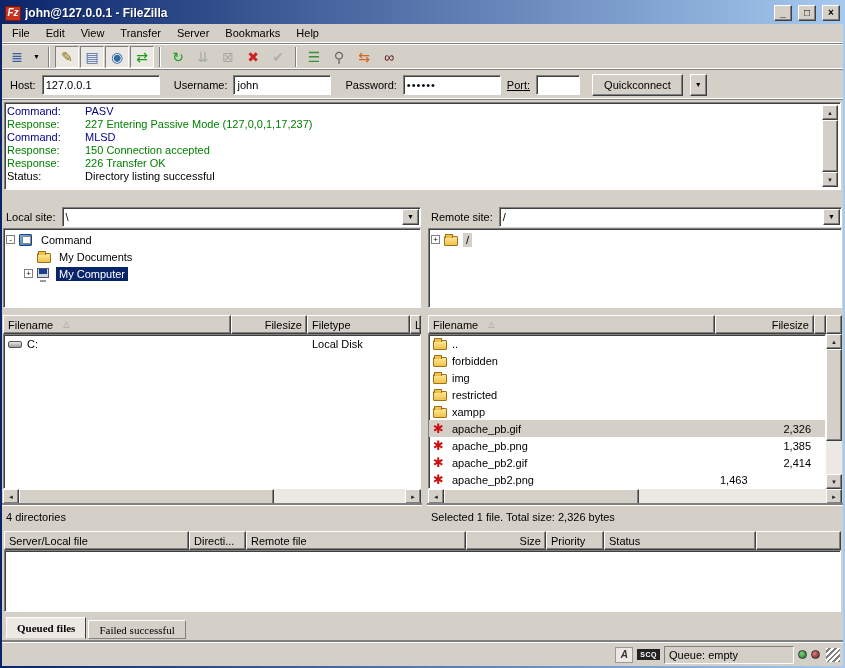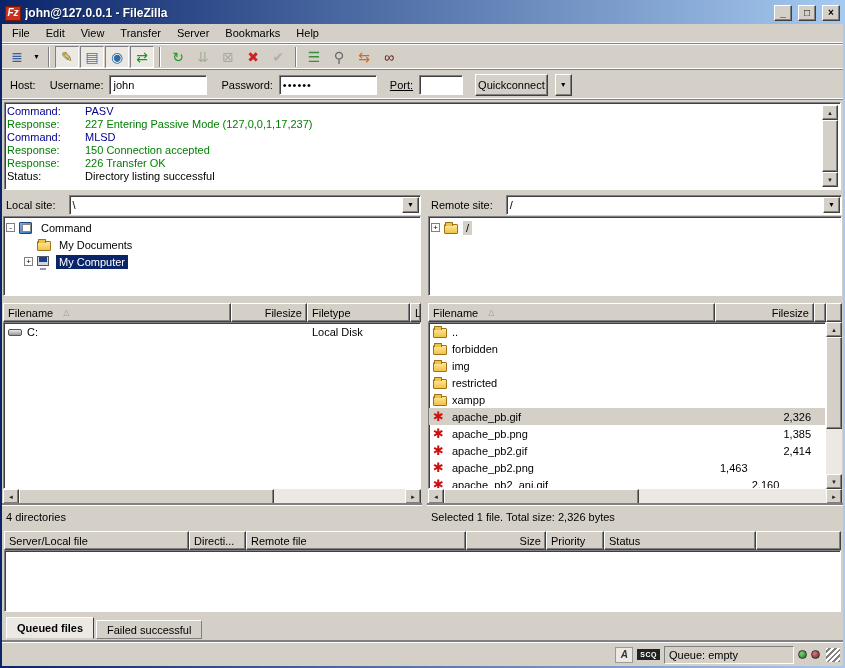--- a/index.html
+++ b/index.html
@@ -20,41 +20,41 @@
   .toolbar { height:27px; display:flex; align-items:center; padding-left:3px; border-top:1px solid #808080; border-bottom:1px solid #808080; box-shadow:inset 0 1px 0 #fff, inset 0 -1px 0 #fff; gap:1px; }
   .tb-sep { width:2px; height:20px; border-left:1px solid #808080; border-right:1px solid #fff; margin:0 4px; }
   .tb-btn { width:24px; height:22px; display:flex; align-items:center; justify-content:center; font-size:14px; line-height:1; border:1px solid transparent; }
   .tb-btn.pressed { border-color:#808080 #fff #fff #808080; background:#ece9e4; }
   .tb-btn.disabled { opacity:.45; filter:grayscale(60%); }
   .tb-drop { width:13px; height:22px; display:flex; align-items:center; justify-content:center; font-size:7px; color:#000; }
 
   .quickbar { height:30px; display:flex; align-items:center; gap:6px; padding:0 8px; border-bottom:1px solid #808080; box-shadow:inset 0 -1px 0 #fff; }
   .field { background:#fff; border:1px solid #808080; border-right-color:#fff; border-bottom-color:#fff; box-shadow:inset 1px 1px 0 #404040; height:20px; padding:2px 3px; font-size:11px; font-family:"Liberation Sans",sans-serif; }
   .f-host{width:118px;} .f-user{width:98px;} .f-pass{width:98px; letter-spacing:1px;} .f-port{width:44px;}
-  .qc-btn { height:22px; padding:0 2px; background:#D4D0C8; border:1px solid; border-color:#fff #404040 #404040 #fff; box-shadow:inset -1px -1px 0 #808080; font-size:11px; }
+  .qc-btn { height:22px; padding:0 11px; background:#D4D0C8; border:1px solid; border-color:#fff #404040 #404040 #fff; box-shadow:inset -1px -1px 0 #808080; font-size:11px; }
   .qc-drop { width:17px; height:22px; background:#D4D0C8; border:1px solid; border-color:#fff #404040 #404040 #fff; box-shadow:inset -1px -1px 0 #808080; display:flex; align-items:center; justify-content:center; font-size:7px; margin-left:1px; }
 
   .sunken { background:#fff; border:1px solid #808080; border-right-color:#fff; border-bottom-color:#fff; box-shadow:inset 1px 1px 0 #404040; }
 
   .log { height:88px; margin:2px 2px 0 2px; position:relative; overflow:hidden; }
   .log-body { position:absolute; inset:2px 18px 2px 2px; overflow:hidden; }
   .log-line { display:flex; height:13px; line-height:13px; white-space:nowrap; }
   .log-label { width:78px; flex:none; }
   .vscroll { position:absolute; top:2px; right:2px; bottom:2px; width:16px; background:#ece9e4; display:flex; flex-direction:column; }
   .sb-btn { width:16px; height:15px; flex:none; background:#D4D0C8; border:1px solid; border-color:#fff #404040 #404040 #fff; box-shadow:inset -1px -1px 0 #808080; font-size:6px; display:flex; align-items:center; justify-content:center; color:#222; }
   .sb-thumb-v { width:16px; background:#D4D0C8; border:1px solid; border-color:#fff #404040 #404040 #fff; box-shadow:inset -1px -1px 0 #808080; }
   .hscroll { height:16px; background:#ece9e4; display:flex; flex:none; }
   .sb-thumb-h { height:16px; background:#D4D0C8; border:1px solid; border-color:#fff #404040 #404040 #fff; box-shadow:inset -1px -1px 0 #808080; }
 
   .split-row { display:flex; flex:none; }
   .pane-l { width:420px; flex:none; display:flex; flex-direction:column; }
   .pane-splitter { width:5px; flex:none; }
   .pane-r { flex:1; display:flex; flex-direction:column; }
 
-  .sitebar { height:23px; display:flex; align-items:center; flex:none; padding:0 1px; gap:10px; }
+  .sitebar { height:23px; display:flex; align-items:center; flex:none; padding:0 1px; gap:3px;margin-top:12px; }
   .sitebar .lbl { padding:0 3px; flex:none; }
   .combo { flex:1; height:20px; background:#fff; border:1px solid #808080; border-right-color:#fff; border-bottom-color:#fff; box-shadow:inset 1px 1px 0 #404040; display:flex; align-items:center; }
   .combo .val { flex:1; padding:0 3px; }
   .combo .drop { width:17px; height:16px; margin-right:1px; background:#D4D0C8; border:1px solid; border-color:#fff #404040 #404040 #fff; box-shadow:inset -1px -1px 0 #808080; display:flex; align-items:center; justify-content:center; font-size:7px; }
 
   .tree { height:80px; flex:none; margin:0 1px; overflow:hidden; padding:2px; }
   .tree-row { display:flex; align-items:center; height:17px; white-space:nowrap; }
   .expander { width:9px; height:9px; flex:none; border:1px solid #808080; background:#fff; font-size:8px; line-height:7px; text-align:center; margin-right:4px; color:#000; }
   .expander.none { visibility:hidden; }
   .tree-label { padding:1px 3px; }
@@ -80,21 +80,21 @@
   .list-body { flex:1; background:#fff; overflow:hidden; position:relative; }
   .file-row { display:flex; align-items:center; height:17px; white-space:nowrap; }
   .file-row.selected { background:#D4D0C8; }
   .fcell { padding:0 4px; overflow:hidden; display:flex; align-items:center; }
   .list-status { height:22px; flex:none; display:flex; align-items:center; padding:0 4px; border-top:1px solid #fff; box-shadow:0 -2px 0 #808080; }
 
   .queue-header { height:19px; display:flex; flex:none; background:#D4D0C8; margin:0 2px; }
   .queue-body { height:62px; flex:none; margin:0 2px; }
 
   .tabs { height:24px; display:flex; align-items:flex-end; padding-left:4px; gap:2px; flex:none; margin-top:3px; }
-  .tab { height:19px; padding:6px 10px; background:#D4D0C8; border:1px solid; border-color:#fff #808080 #808080 #fff; display:flex; align-items:center; }
+  .tab { height:19px; padding:6px 10px; background:#D4D0C8; border:1px solid; border-color:#fff #808080 #808080 #fff; display:flex; align-items:center;font-family:Liberation Serif, serif; }
   .tab.active { height:22px; font-weight:bold; background:#ece9e4; border-color:#fff #404040 #D4D0C8 #fff; }
 
   .statusbar { height:24px; flex:none; display:flex; align-items:center; justify-content:flex-end; gap:4px; padding:0 3px; border-top:1px solid #fff; margin-top:3px; box-shadow:0 -2px 0 #808080; }
   .ascii-ind { width:18px; height:16px; background:#ece9e4; border:1px solid #999; display:flex; align-items:center; justify-content:center; font-size:10px; font-style:italic; font-weight:bold; color:#333; }
   .badge { background:#222; color:#fff; font-size:7px; padding:2px 3px; font-weight:bold; letter-spacing:.5px; }
   .queue-status { width:130px; height:18px; border:1px solid #808080; border-right-color:#fff; border-bottom-color:#fff; display:flex; align-items:center; padding:0 4px; }
   .led { width:9px; height:9px; border-radius:50%; border:1px solid #333; }
   .led-green { background:radial-gradient(circle at 35% 35%, #7bd47b, #1d6f1d); }
   .led-red { background:radial-gradient(circle at 35% 35%, #d97b7b, #6f1d1d); }
   .grip { width:14px; height:14px; background:repeating-linear-gradient(135deg,#fff 0 2px,#808080 2px 4px); margin-left:2px; }
@@ -166,25 +166,26 @@
         <div class="tb-btn">
           <span style="color: rgb(210, 105, 30);">⇆</span>
         </div>
         <div class="tb-btn">
           <span style="color: rgb(90, 26, 26);">∞</span>
         </div>
       </div>
 
     <div class="quickbar">
       <span>Host:</span>
+      <input class="field f-host" value="127.0.0.1" style="">
       <span style="margin-left:8px;">Username:</span>
       <input class="field f-user" value="john" style="">
       <span style="margin-left:8px;">Password:</span>
       <input class="field f-pass" value="••••••" style="">
-      <span style="margin-left:7px;text-decoration:underline;">Port:</span>
+      <span style="margin-left:0;text-decoration:underline;">Port:</span>
       <input class="field f-port" value="" style="">
       <button class="qc-btn" style="margin-left:6px;">Quickconnect</button>
       <div class="qc-drop">
           <span>▼</span>
         </div>
     </div>
 
     <div class="log sunken">
       <div class="log-body" id="logbody">
           <div class="log-line" style="color: rgb(0, 0, 139);">

